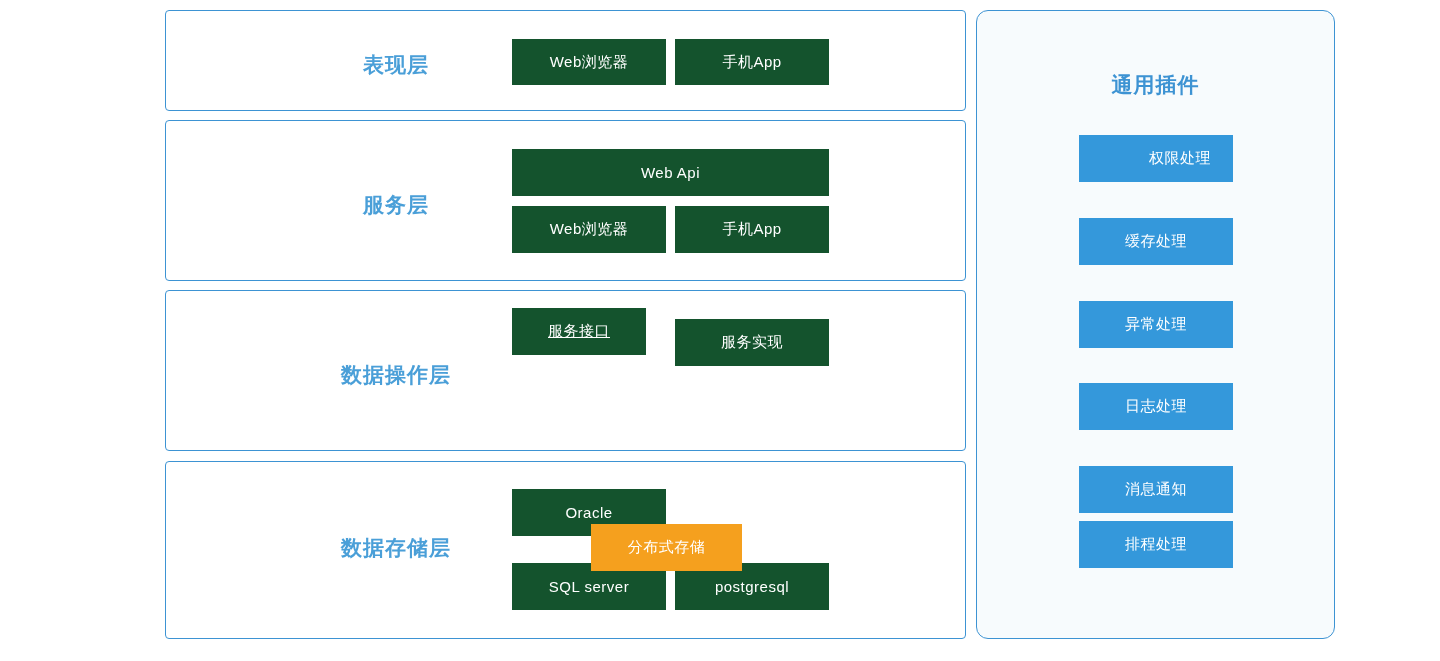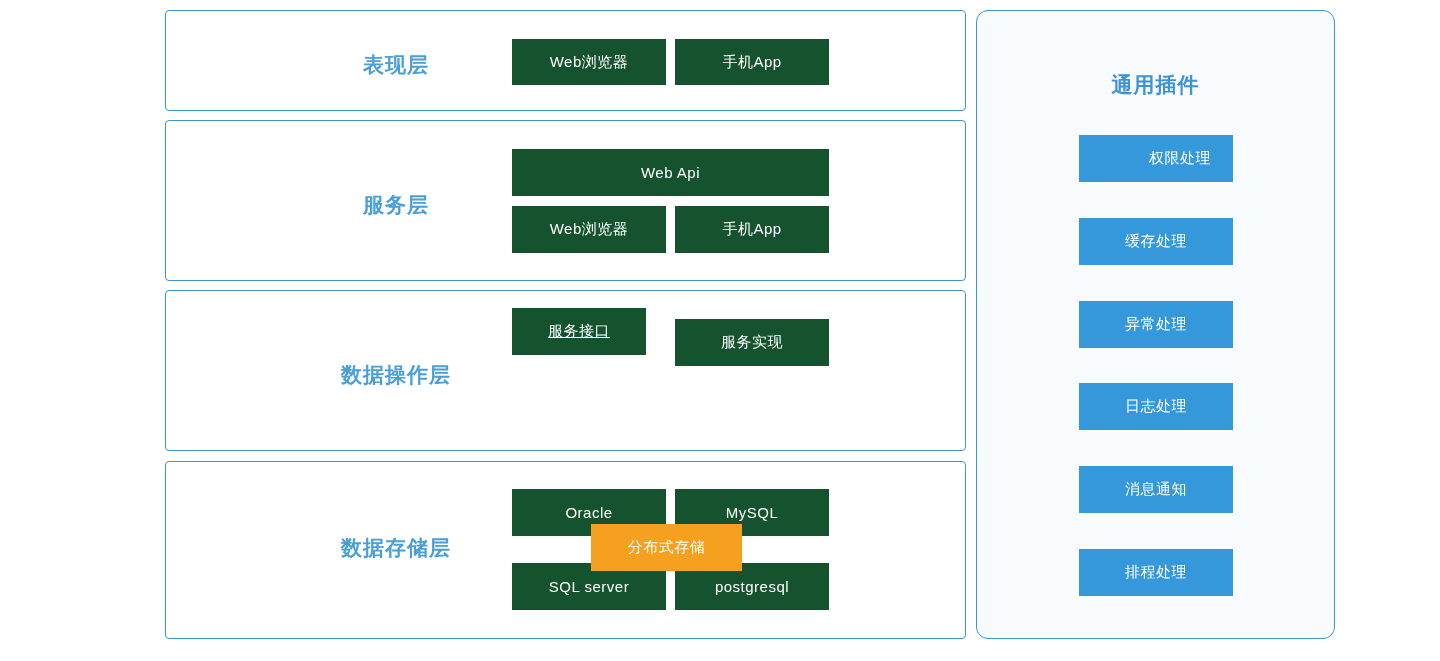--- a/index.html
+++ b/index.html
@@ -123,32 +123,31 @@
 
     <div class="box" style="left:346px; top:17px; width:134px; height:47px;text-decoration:underline;">服务接口</div>
     <div class="box" style="left:509px; top:28px; width:154px; height:47px;">服务实现</div>
 
   </div>
 
   <div class="layer-panel" style="left:135px; top:461px; width:801px; height:178px;">
     <div class="layer-title" style="top:72px;">数据存储层</div>
 
     <div class="box" style="left:346px; top:27px; width:154px; height:47px;">Oracle</div>
-    <div class="box" style="left:509px; top:27px; width:154px; height:47px;">MySQL</div>
 
     <div class="box" style="left:346px; top:101px; width:154px; height:47px;">SQL server</div>
     <div class="box" style="left:509px; top:101px; width:154px; height:47px;">postgresql</div>
 
     <div class="box orange" style="left:425px; top:62px; width:151px; height:47px;">分布式存储</div>
   </div>
 
   <div class="plugin-panel">
     <div class="plugin-title">通用插件</div>
 
     <div class="plugin-box" style="top:124px;padding-left:48px;">权限处理</div>
     <div class="plugin-box" style="top:207px;">缓存处理</div>
     <div class="plugin-box" style="top:290px;">异常处理</div>
     <div class="plugin-box" style="top:372px;">日志处理</div>
     <div class="plugin-box" style="top:455px;">消息通知</div>
-    <div class="plugin-box" style="top:538px;">排程处理</div>
+    <div class="plugin-box" style="top:510px;">排程处理</div>
   </div>
 
 </div>
 
 </body></html>

